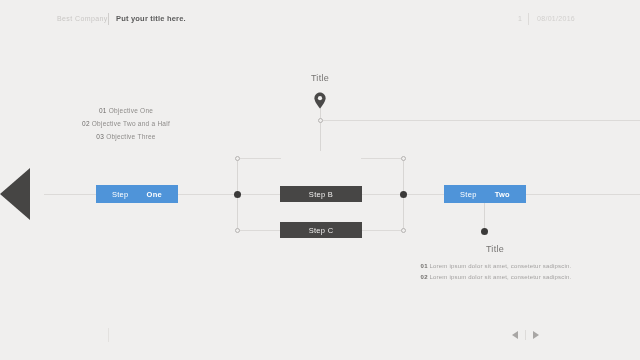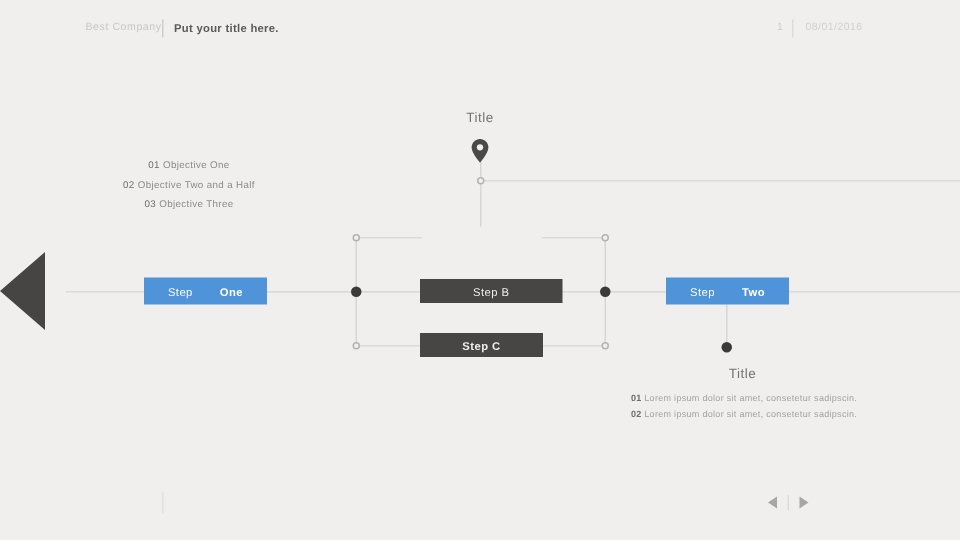--- a/index.html
+++ b/index.html
@@ -129,22 +129,22 @@
     background: #4f94d9;
     color: #ffffff;
     text-align: center;
   }
   .step-label-light { font-weight: normal; }
   .step-label-bold { font-weight: bold; margin-left: 18px; }
 
   #step-one   { left: 96px;  top: 185px; width: 82px;  height: 18px; }
   #step-two   { left: 444px; top: 185px; width: 82px;  height: 18px; }
   #step-a     { left: 280px; top: 150px; width: 82px;  height: 16px; }
-  #step-b     { left: 280px; top: 186px; width: 95px;  height: 16px; }
-  #step-c     { left: 280px; top: 222px; width: 82px;  height: 16px; font-weight: bold; }
+  #step-b     { left: 280px; top: 186px; width: 82px;  height: 16px; }
+  #step-c     { left: 280px; top: 222px; width: 82px;  height: 16px; }
 
   
   .rail-v {
     position: absolute;
     width: 1px;
     background: #d8d6d4;
   }
   .rail-h {
     position: absolute;
     height: 1px;

